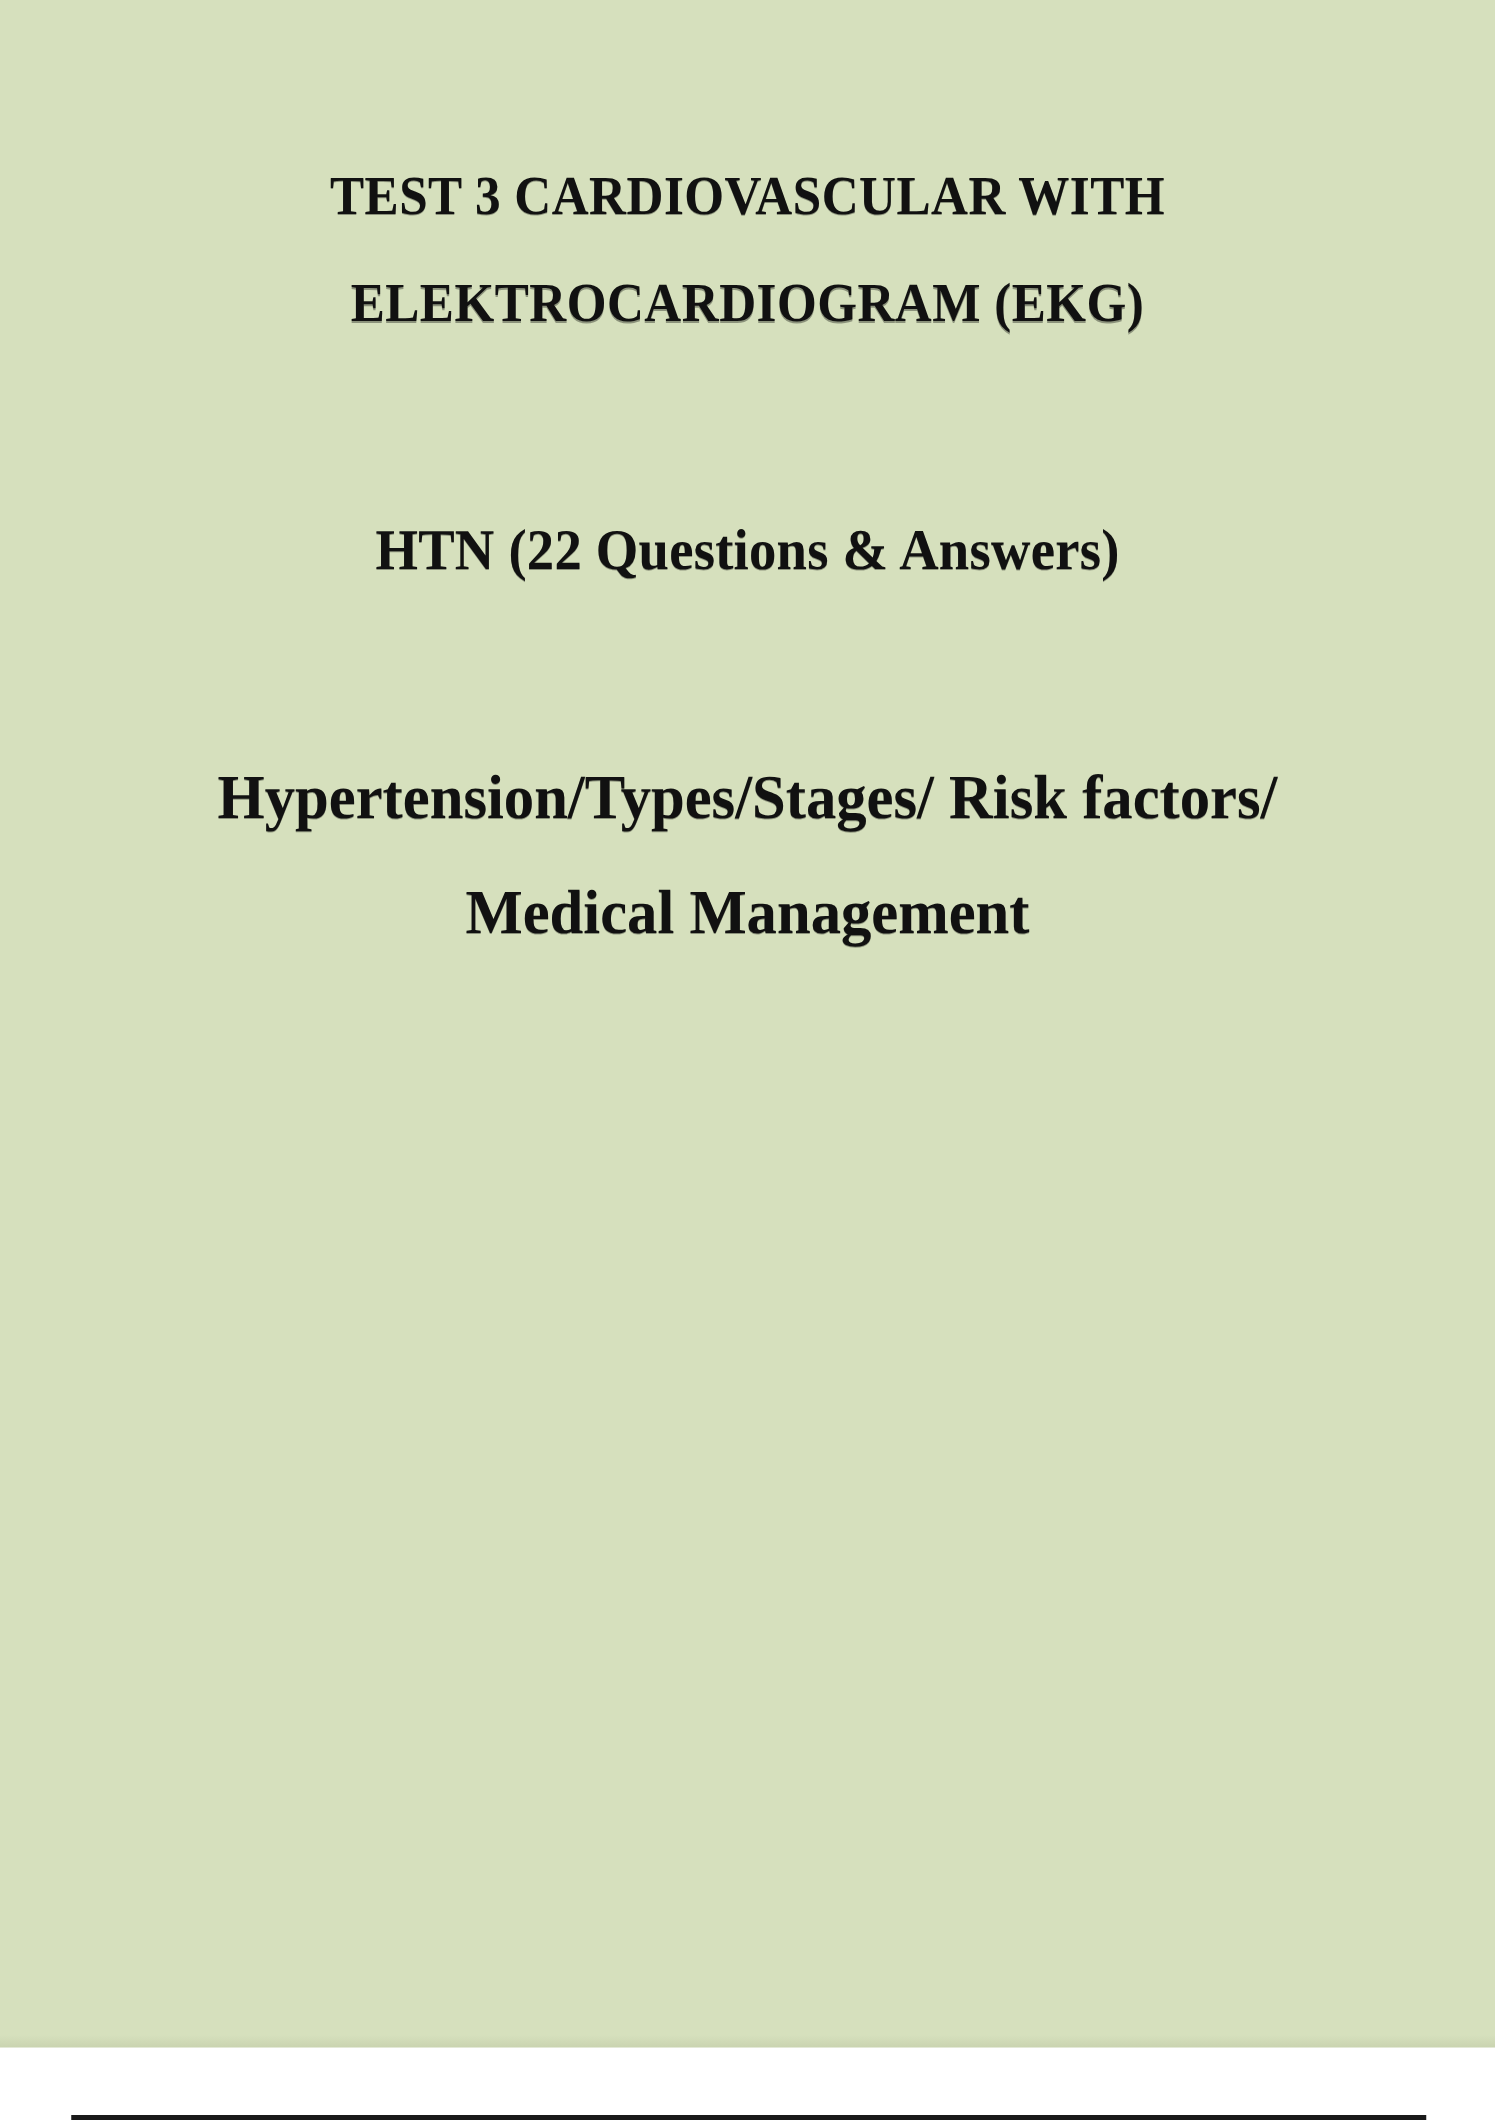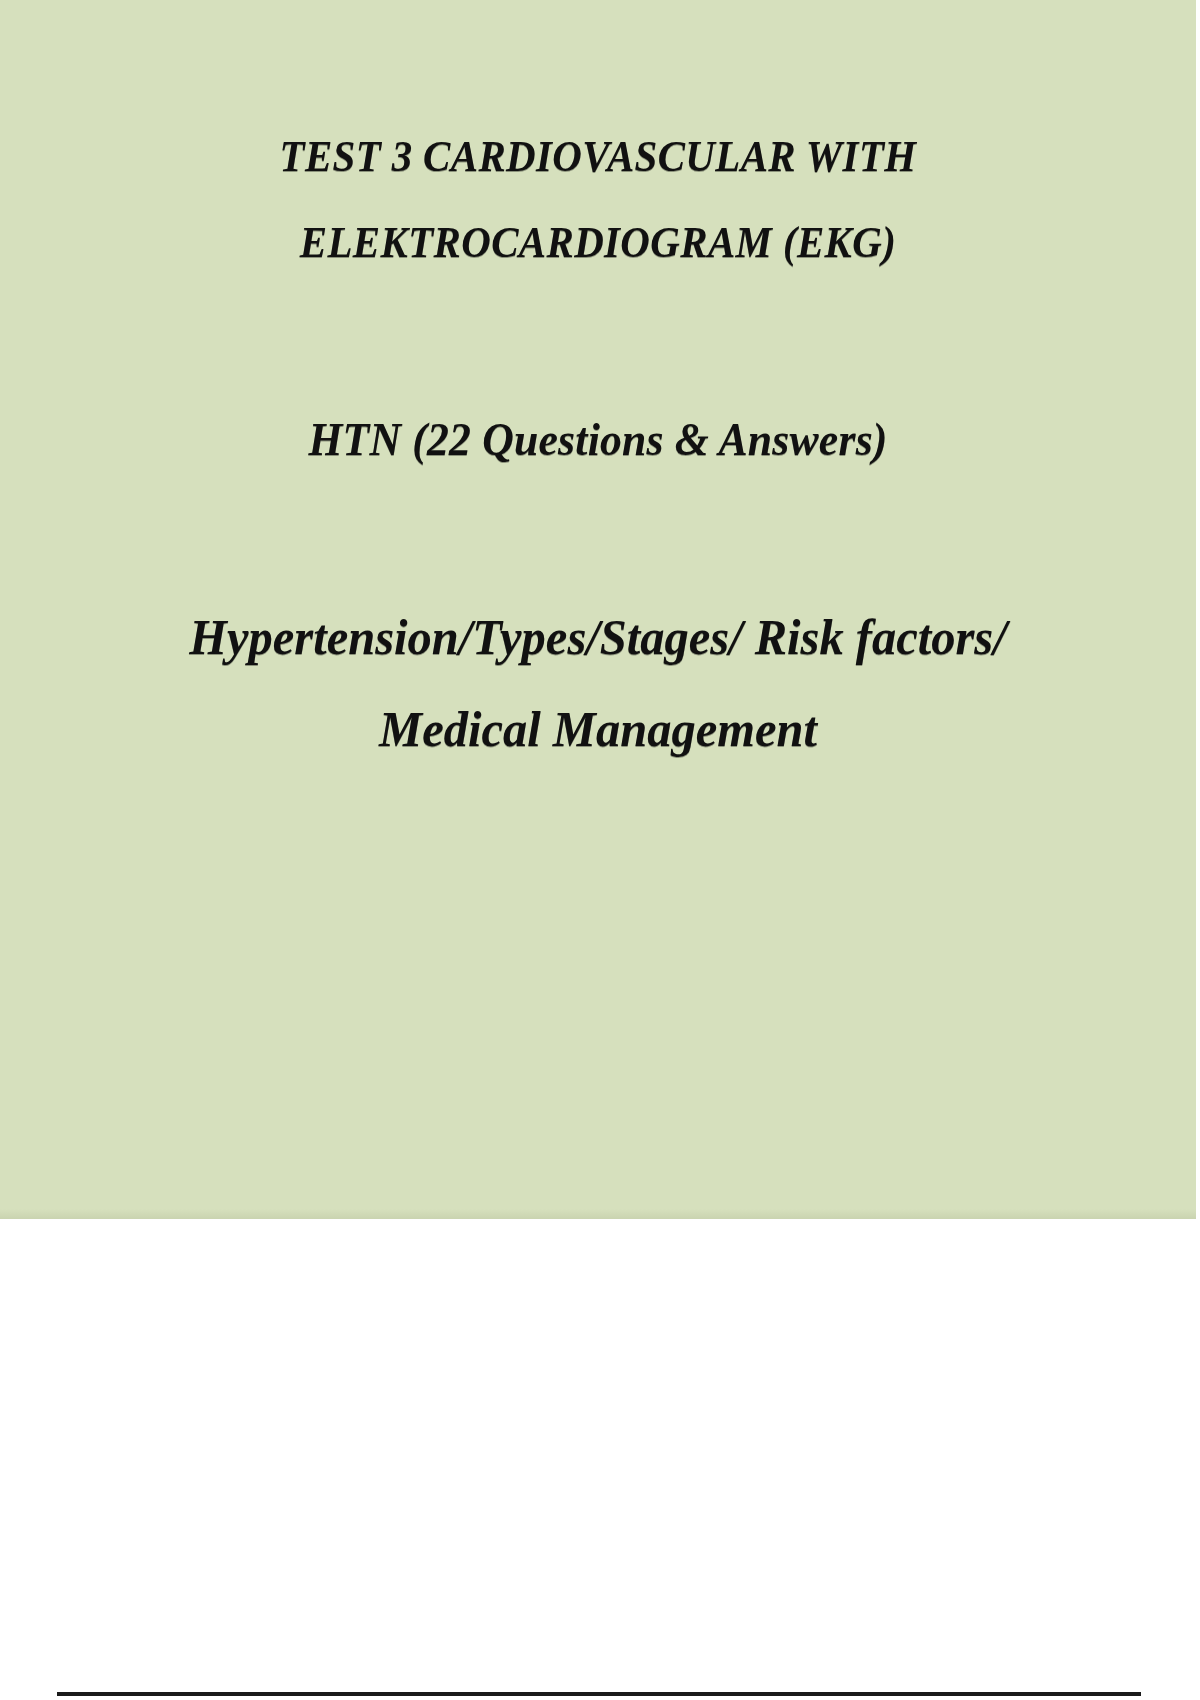--- a/index.html
+++ b/index.html
@@ -14,23 +14,22 @@
     overflow: hidden;
     font-family: "Liberation Serif", "DejaVu Serif", serif;
   }
 
   
   #page-sheet {
     position: absolute;
     left: 0;
     top: 0;
     width: 1196px;
-    height: 1219px;
+    height: 1638px;
     background: #d6e0bd;
-    font-style: italic;
   }
 
   
   #page-sheet::after {
     content: "";
     position: absolute;
     left: 0;
     right: 0;
     bottom: 0;
     height: 10px;

